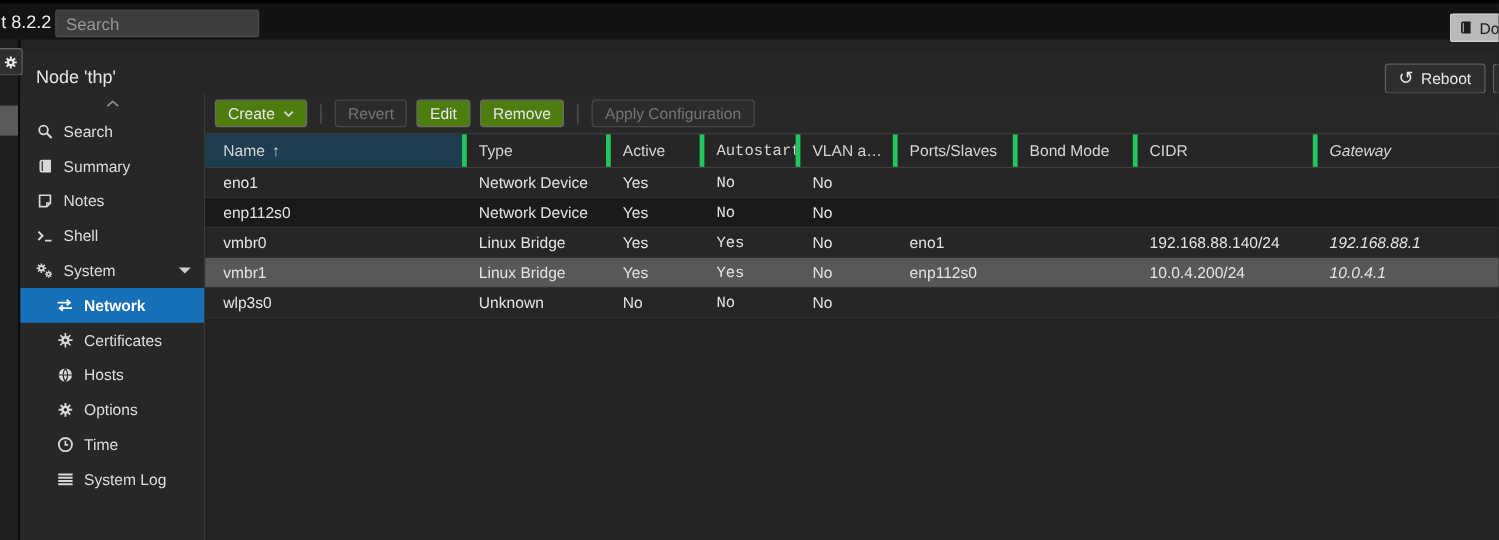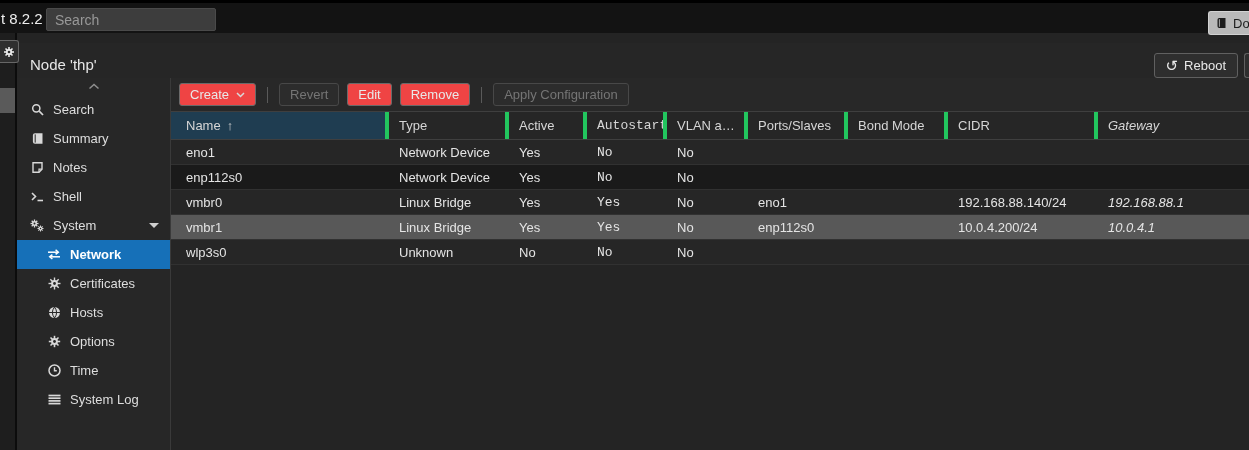--- a/index.html
+++ b/index.html
@@ -32,21 +32,21 @@
   .sb-items { position:absolute; left:0; top:17px; width:100%; }
   .sb-item { height:29px; display:flex; align-items:center; gap:9px; padding-left:13px; color:#dedede; cursor:pointer; position:relative; }
   .sb-item.child { padding-left:30px; }
   .sb-item.selected { background:#1670b8; color:#ffffff;font-weight:bold; }
   .sb-item .ico { width:14px; display:flex; justify-content:center; flex:0 0 14px; }
   .sb-caret { position:absolute; right:11px; top:12px; width:0; height:0; border-left:5px solid transparent; border-right:5px solid transparent; border-top:5px solid #cfcfcf; }
 
   
   .content { position:absolute; left:171px; top:78px; width:1078px; height:372px; background:#242424; }
   .toolbar { height:33px; background:#282828; display:flex; align-items:center; gap:8px; padding-left:8px; }
-  .tb-btn { height:23px; background:#ef4444; border:1px solid #6a6a6a; border-radius:3px; color:#e8e8e8; font-size:13px; display:flex; align-items:center; gap:7px; padding:0 10px; cursor:pointer; white-space:nowrap; }
+  .tb-btn { height:23px; background:#4d7c0f; border:1px solid #6a6a6a; border-radius:3px; color:#e8e8e8; font-size:13px; display:flex; align-items:center; gap:7px; padding:0 10px; cursor:pointer; white-space:nowrap; }
   .tb-btn:disabled, .tb-btn.disabled { background:#2c2c2c; border-color:#484848; color:#757575; cursor:default; }
   .tb-sep { width:1px; height:16px; background:#5a5a5a; margin:0 3px; }
 
   .thead { height:29px; background:#262626; border-top:1px solid #3f3f3f; border-bottom:1px solid #3f3f3f; display:flex; }
   .th { display:flex; align-items:center; padding-left:10px; color:#d6d6d6; border-right:4px solid #22c55e; cursor:pointer; white-space:nowrap; overflow:hidden; }
   .th.sorted { background:#1f3d51; }
   .th .sort-arrow { margin-left:6px; color:#cfcfcf; }
   .trow { height:25px; display:flex; border-bottom:1px solid #313131; cursor:pointer; }
   .trow.odd { background:#262626; }
   .trow.even { background:#1a1a1a; }

